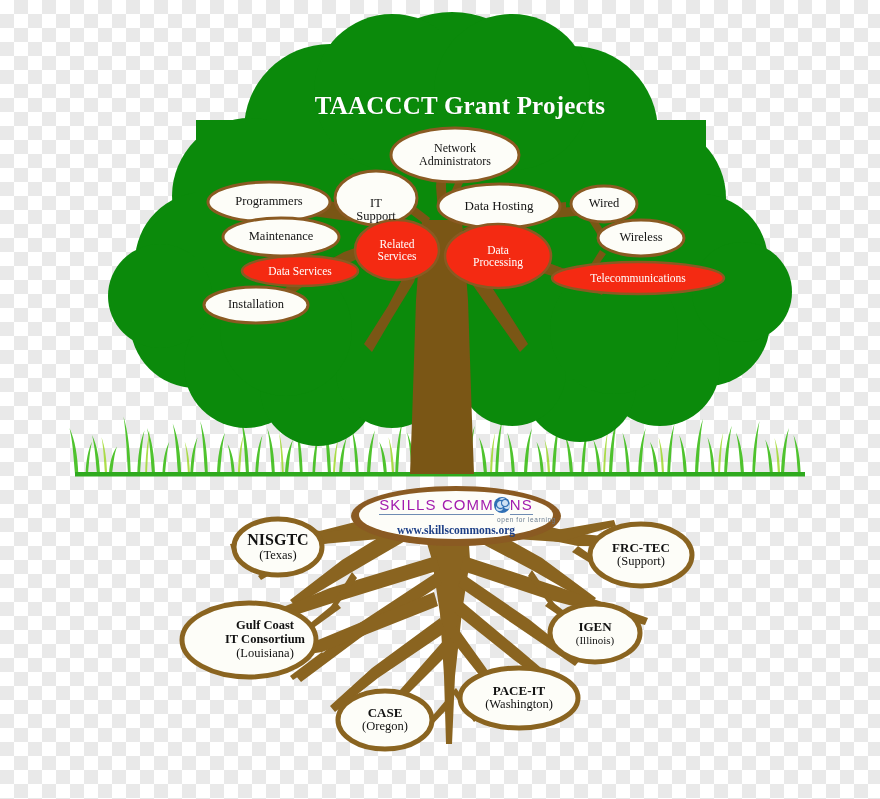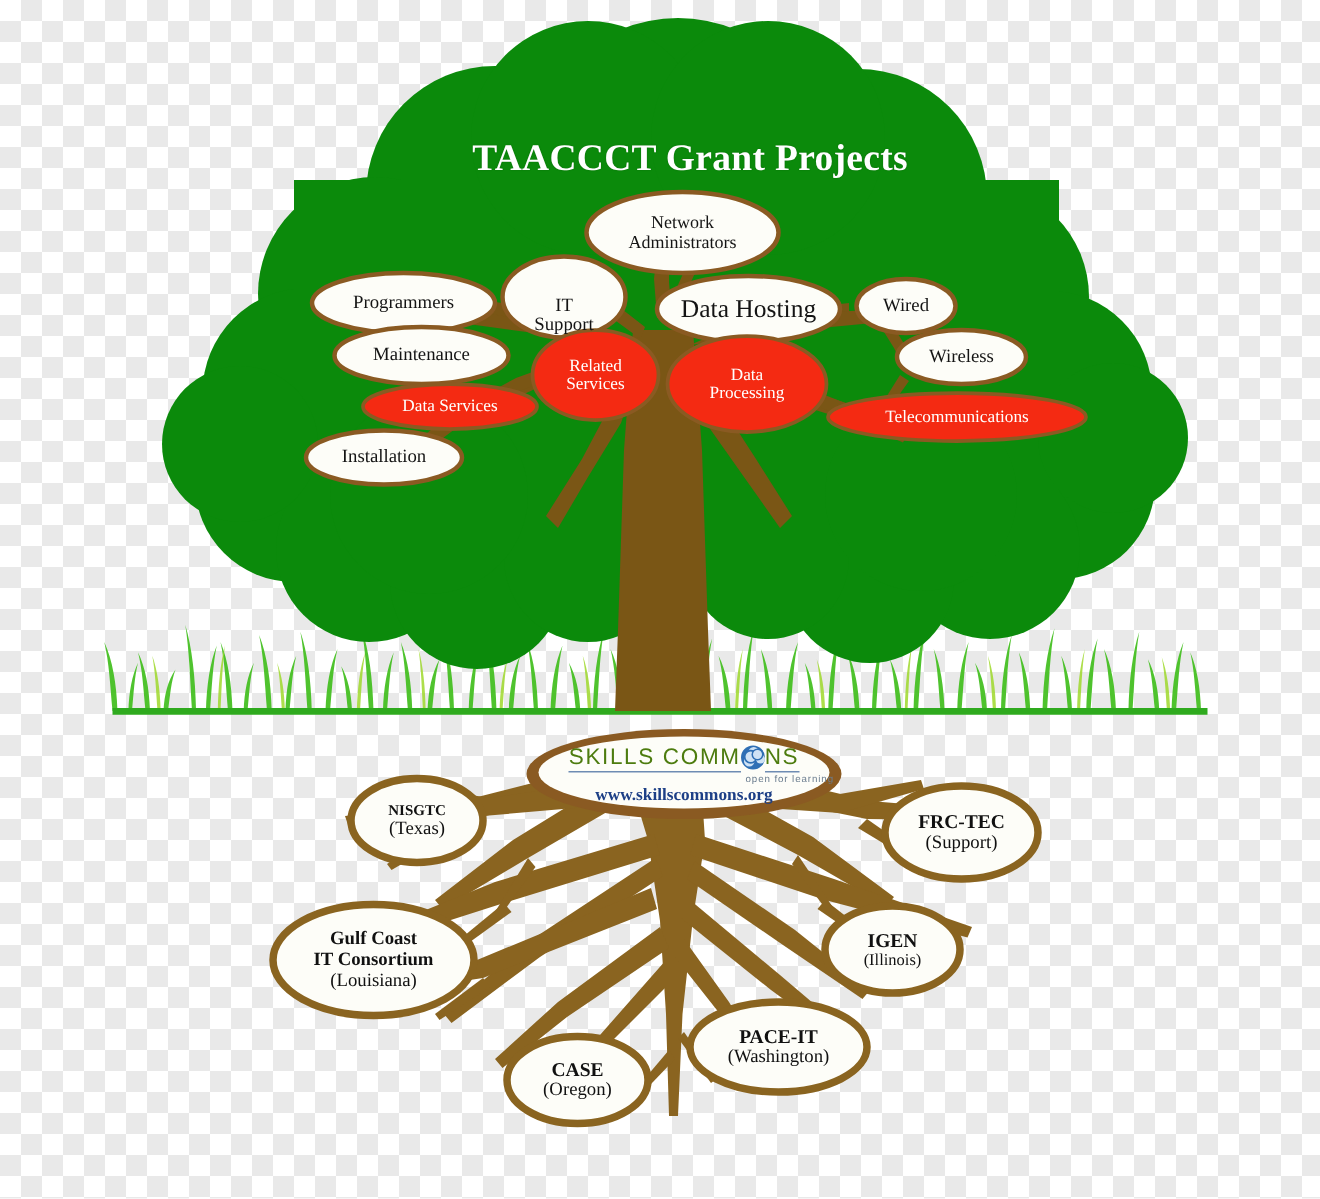--- a/index.html
+++ b/index.html
@@ -37,21 +37,21 @@
     justify-content:center;text-align:center;line-height:1.1;pointer-events:none;color:#111;}
   .root-name{font-weight:bold;}
   .root-state{font-weight:normal;}
 
   
   #logo-wrap{position:absolute;display:flex;flex-direction:column;align-items:center;
     justify-content:center;pointer-events:none;}
   .logo-row{display:flex;align-items:center;justify-content:center;}
   .logo-word{
     font-family:"Liberation Sans",sans-serif;
-    font-size:15px;font-weight:500;color:#4d7c0f;letter-spacing:1.1px;
+    font-size:15px;font-weight:500;color:#a21caf;letter-spacing:1.1px;
     border-bottom:1.5px solid #6e8cb3;padding-bottom:1px;
   }
   .logo-gear{
     width:16px;height:16px;border-radius:50%;
     background:#2f6fb5;position:relative;margin:0 0px 2px 0px;
     display:inline-block;
   }
   .logo-gear::before,.logo-gear::after{
     content:"";position:absolute;border-radius:50%;
     background:#cfe2f5;border:1.2px solid #cfe2f5;
@@ -405,21 +405,21 @@
         <div>
           <div>IT</div>
           <div>Support</div>
         </div>
       </div>
       <div class="pod-text pod-white" style="left: 208px; top: 182px; width: 122px; height: 40px; font-size: 12.5px;">
         <div>
           <div>Programmers</div>
         </div>
       </div>
-      <div class="pod-text pod-white" style="left: 438px; top: 184px; width: 122px; height: 44px; font-size: 17px;">
+      <div class="pod-text pod-white" style="left: 438px; top: 184px; width: 122px; height: 44px; font-size: 13px;">
         <div>
           <div>Data Hosting</div>
         </div>
       </div>
       <div class="pod-text pod-white" style="left: 571px; top: 186px; width: 66px; height: 36px; font-size: 12.5px;">
         <div>
           <div>Wired</div>
         </div>
       </div>
       <div class="pod-text pod-white" style="left: 223px; top: 218px; width: 116px; height: 38px; font-size: 12.5px;">
@@ -466,28 +466,28 @@
       <span class="logo-word">SKILLS COMM</span>
       <span class="logo-gear"></span>
       <span class="logo-word">NS</span>
     </div>
     <div class="logo-tag">open for learning</div>
     <div class="logo-url">www.skillscommons.org</div>
   </div>
 
   <div id="rootpods-text">
       <div class="root-text" style="left: 234px; top: 519px; width: 88px; height: 56px;">
-        <div class="root-name" style="font-size: 10px; text-align: right;">NISGTC</div>
+        <div class="root-name" style="font-size: 16px; text-align: right;">NISGTC</div>
         <div class="root-state" style="font-size: 12.5px;">(Texas)</div>
       </div>
       <div class="root-text" style="left: 590px; top: 524px; width: 102px; height: 62px;">
         <div class="root-name" style="font-size: 13px;">FRC-TEC</div>
         <div class="root-state" style="font-size: 12.5px;">(Support)</div>
       </div>
-      <div class="root-text" style="left: 182px; top: 603px; width: 134px; height: 74px;">
+      <div class="root-text" style="left: 198px; top: 603px; width: 134px; height: 74px;">
         <div class="root-name" style="font-size: 12.5px;">Gulf Coast<br>IT Consortium</div>
         <div class="root-state" style="font-size: 12.5px;">(Louisiana)</div>
       </div>
       <div class="root-text" style="left: 550px; top: 604px; width: 90px; height: 58px; text-align: right;">
         <div class="root-name" style="font-size: 13px;">IGEN</div>
         <div class="root-state" style="font-size: 11px;">(Illinois)</div>
       </div>
       <div class="root-text" style="left: 460px; top: 668px; width: 118px; height: 60px;">
         <div class="root-name" style="font-size: 13px;">PACE-IT</div>
         <div class="root-state" style="font-size: 12.5px;">(Washington)</div>

